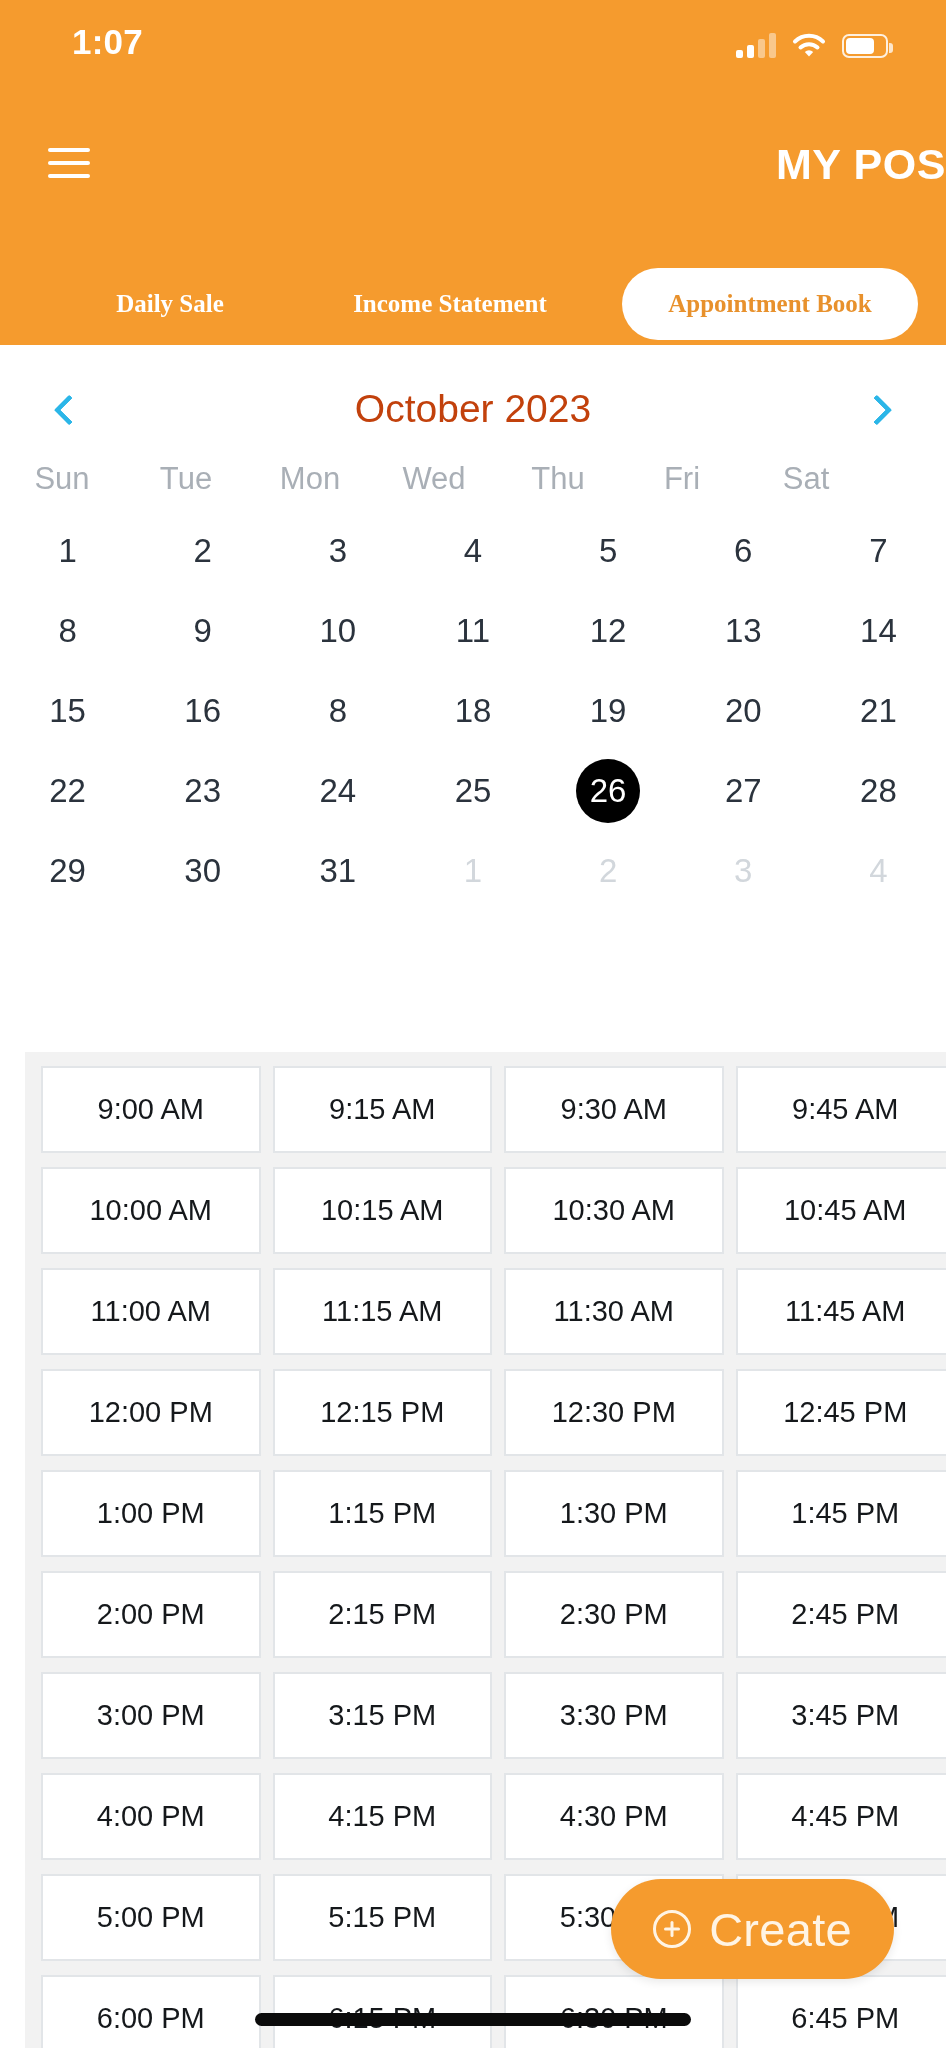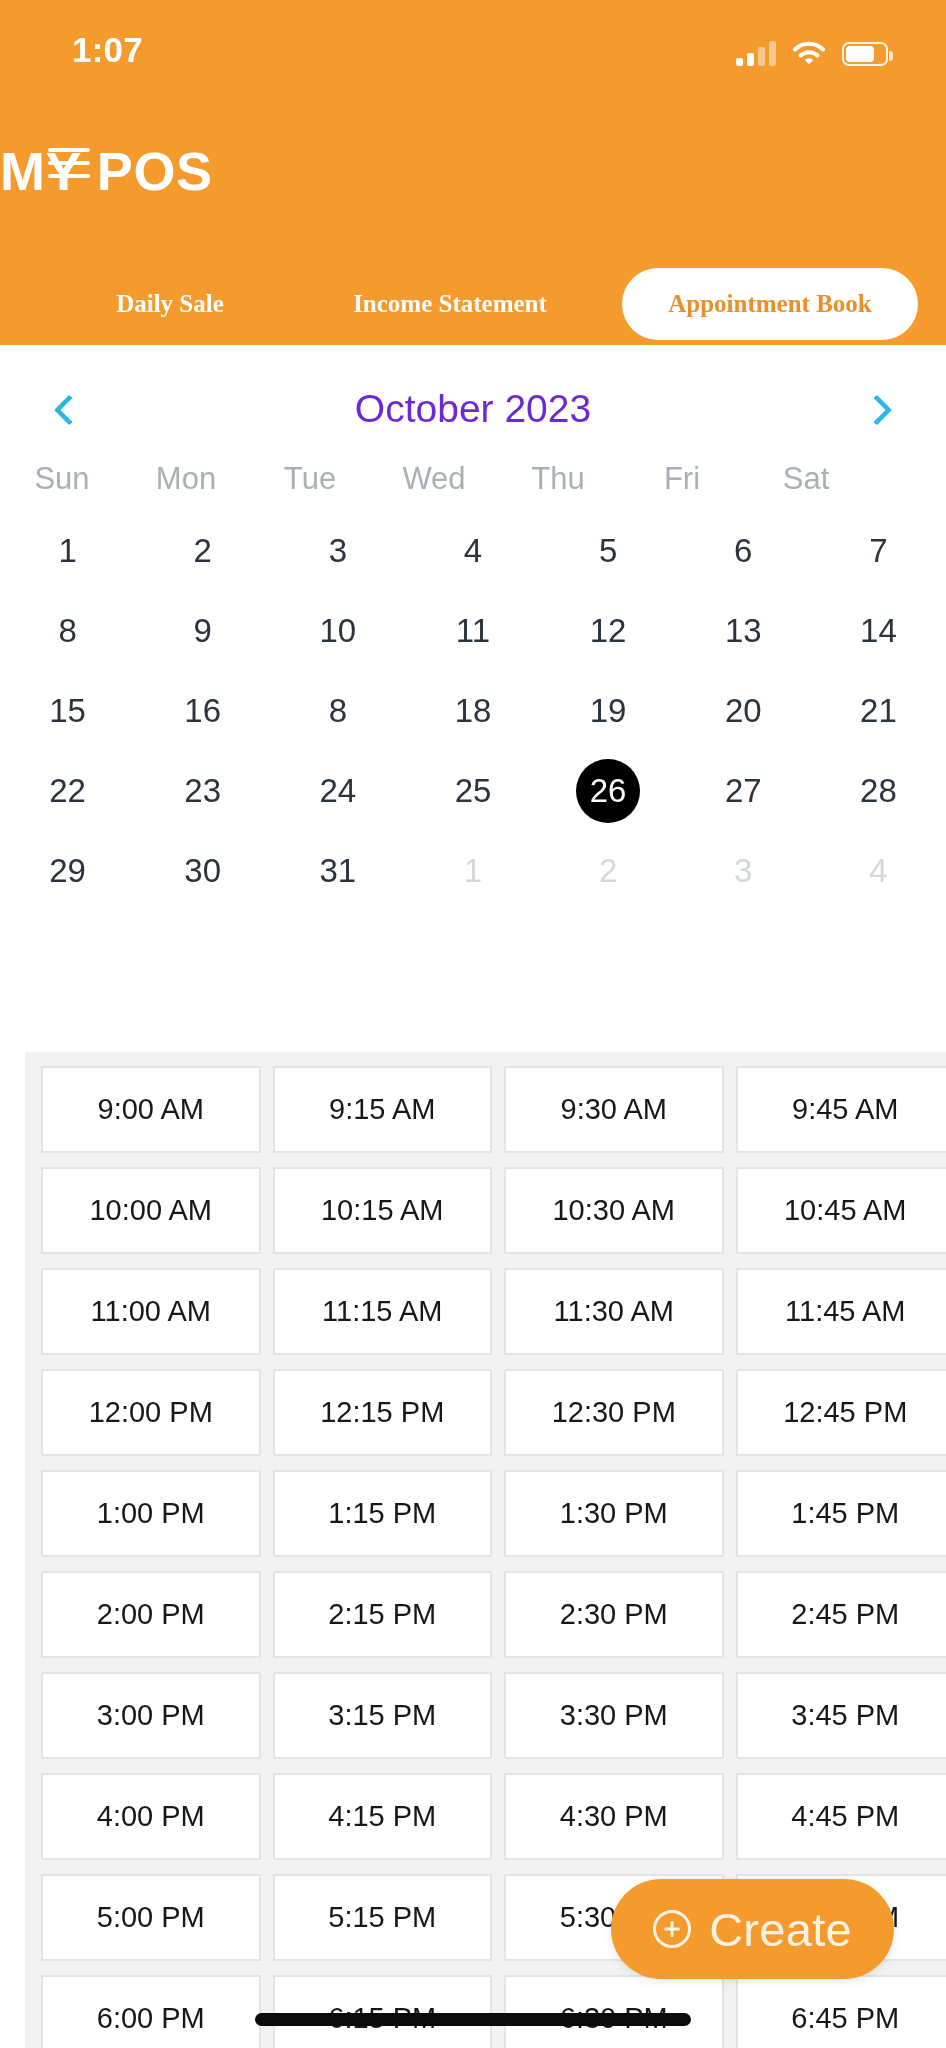--- a/index.html
+++ b/index.html
@@ -13,21 +13,21 @@
   #app { position:relative; width:946px; height:2048px; overflow:hidden; }
 
   
   .header {
     position:absolute; top:0; left:0; width:946px; height:345px;
     background:#F59B2E;
   }
 
   
   .statusbar {
-    position:absolute; top:8px; left:0; width:946px; height:78px;text-align:right;
+    position:absolute; top:0; left:0; width:946px; height:78px;text-align:right;
   }
   .status-time {
     position:absolute; left:72px; top:22px;
     font-size:35px; font-weight:700; color:#ffffff;
     letter-spacing:0.2px;
   }
   .status-icons {
     position:absolute; right:58px; top:26px;
     display:flex; align-items:flex-end; gap:16px; height:32px;
   }
@@ -60,21 +60,21 @@
     position:absolute; left:48px; top:148px;
     width:42px; height:30px; cursor:pointer;
   }
   .hamburger span {
     display:block; width:42px; height:4px; border-radius:2px;
     background:#ffffff; margin-bottom:9px;
   }
   .hamburger span:last-child { margin-bottom:0; }
   .app-title {
     position:absolute; left:0; top:140px; width:946px;
-    text-align:left; font-size:54px; font-weight:700;
+    text-align:right; font-size:43px; font-weight:700;
     color:#ffffff; letter-spacing:0.6px;
   }
 
   
   .tabs {
     position:absolute; left:0; top:268px; width:946px; height:72px;
   }
   .tab {
     position:absolute; top:0; height:72px;
     display:flex; align-items:center; justify-content:center;
@@ -93,21 +93,21 @@
   .calendar {
     position:absolute; top:345px; left:0; width:946px; height:707px;
     background:#ffffff;
   }
   .cal-head {
     position:absolute; top:26px; left:0; width:946px; height:76px;
   }
   .cal-title {
     position:absolute; left:0; top:0; width:946px; height:76px;
     display:flex; align-items:center; justify-content:center;
-    font-size:39px; color:#6d28d9; font-weight:400;
+    font-size:39px; color:#c2410c; font-weight:400;
   }
   .cal-nav {
     position:absolute; top:6px; width:66px; height:66px;
     cursor:pointer;
   }
   .cal-nav.prev { left:34px; }
   .cal-nav.next { right:34px; }
   .chev {
     position:absolute; left:50%; top:50%;
     width:22px; height:22px;
@@ -239,22 +239,22 @@
           <div class="chev"></div>
         </div>
       <div class="cal-title">October 2023</div>
       <div class="cal-nav next">
           <div class="chev"></div>
         </div>
     </div>
 
     <div class="weekdays">
       <div>Sun</div>
+      <div>Tue</div>
       <div>Mon</div>
-      <div>Tue</div>
       <div>Wed</div>
       <div>Thu</div>
       <div>Fri</div>
       <div>Sat</div>
     </div>
 
     <div class="days" id="days-grid">
         <div class="day">
           <div class="pill">1</div>
         </div>

